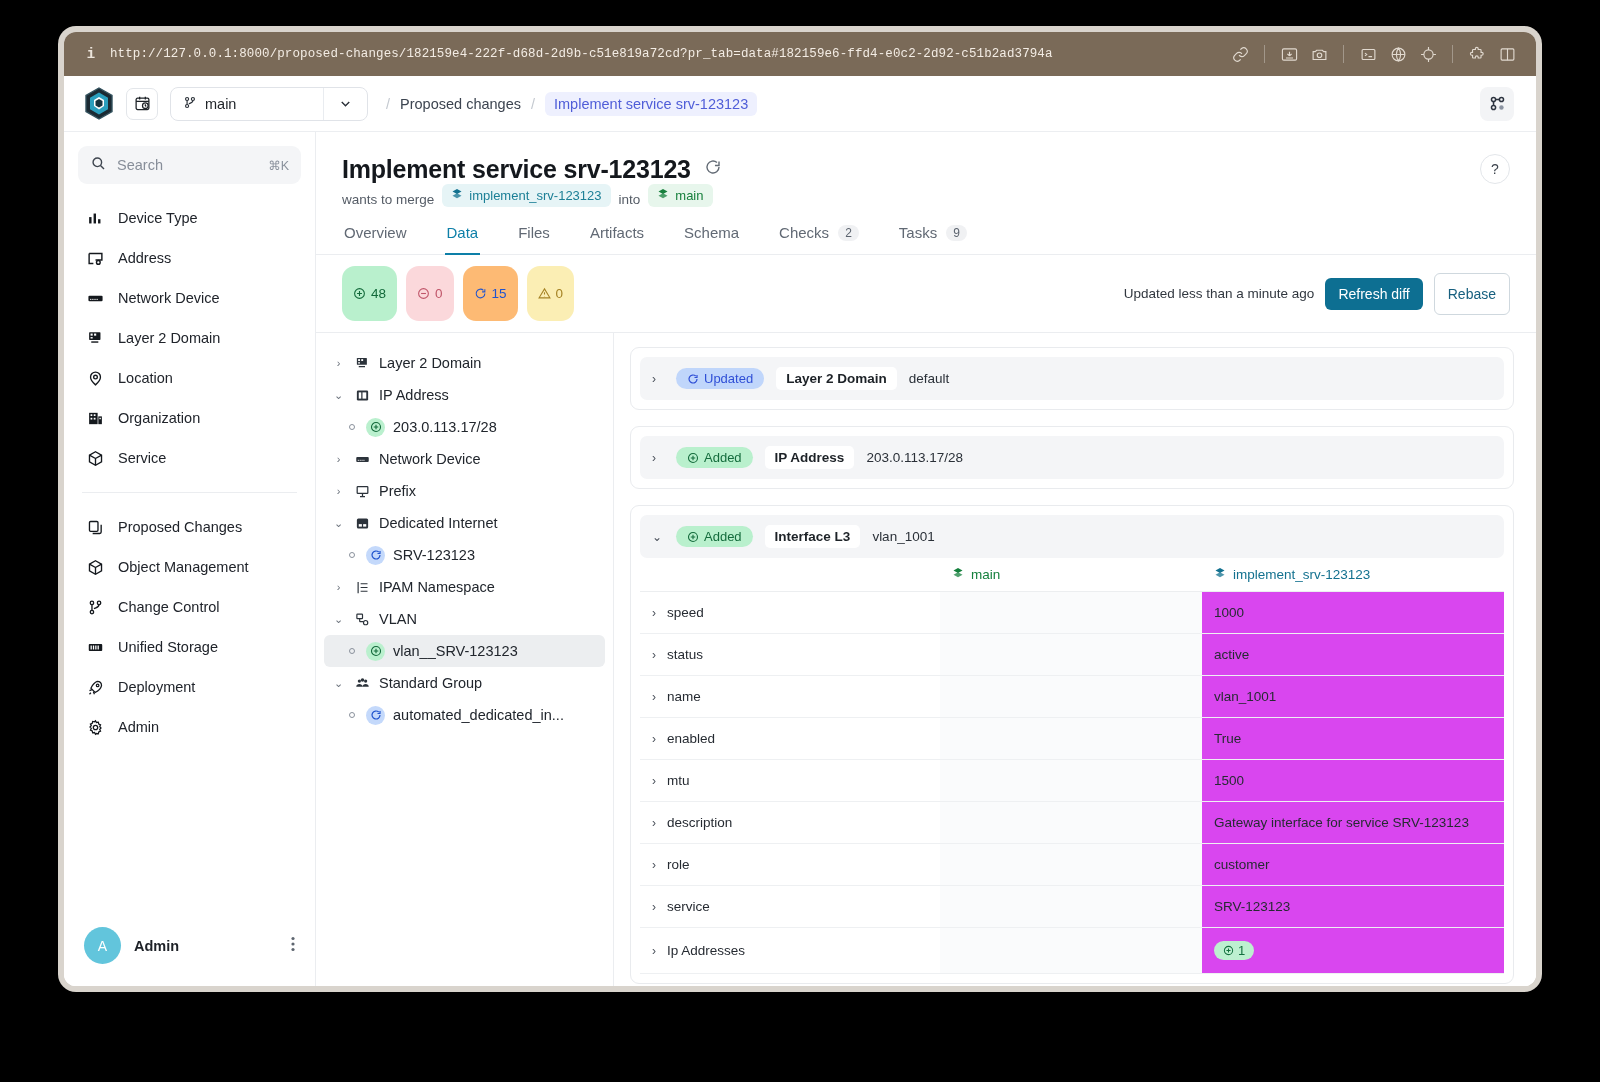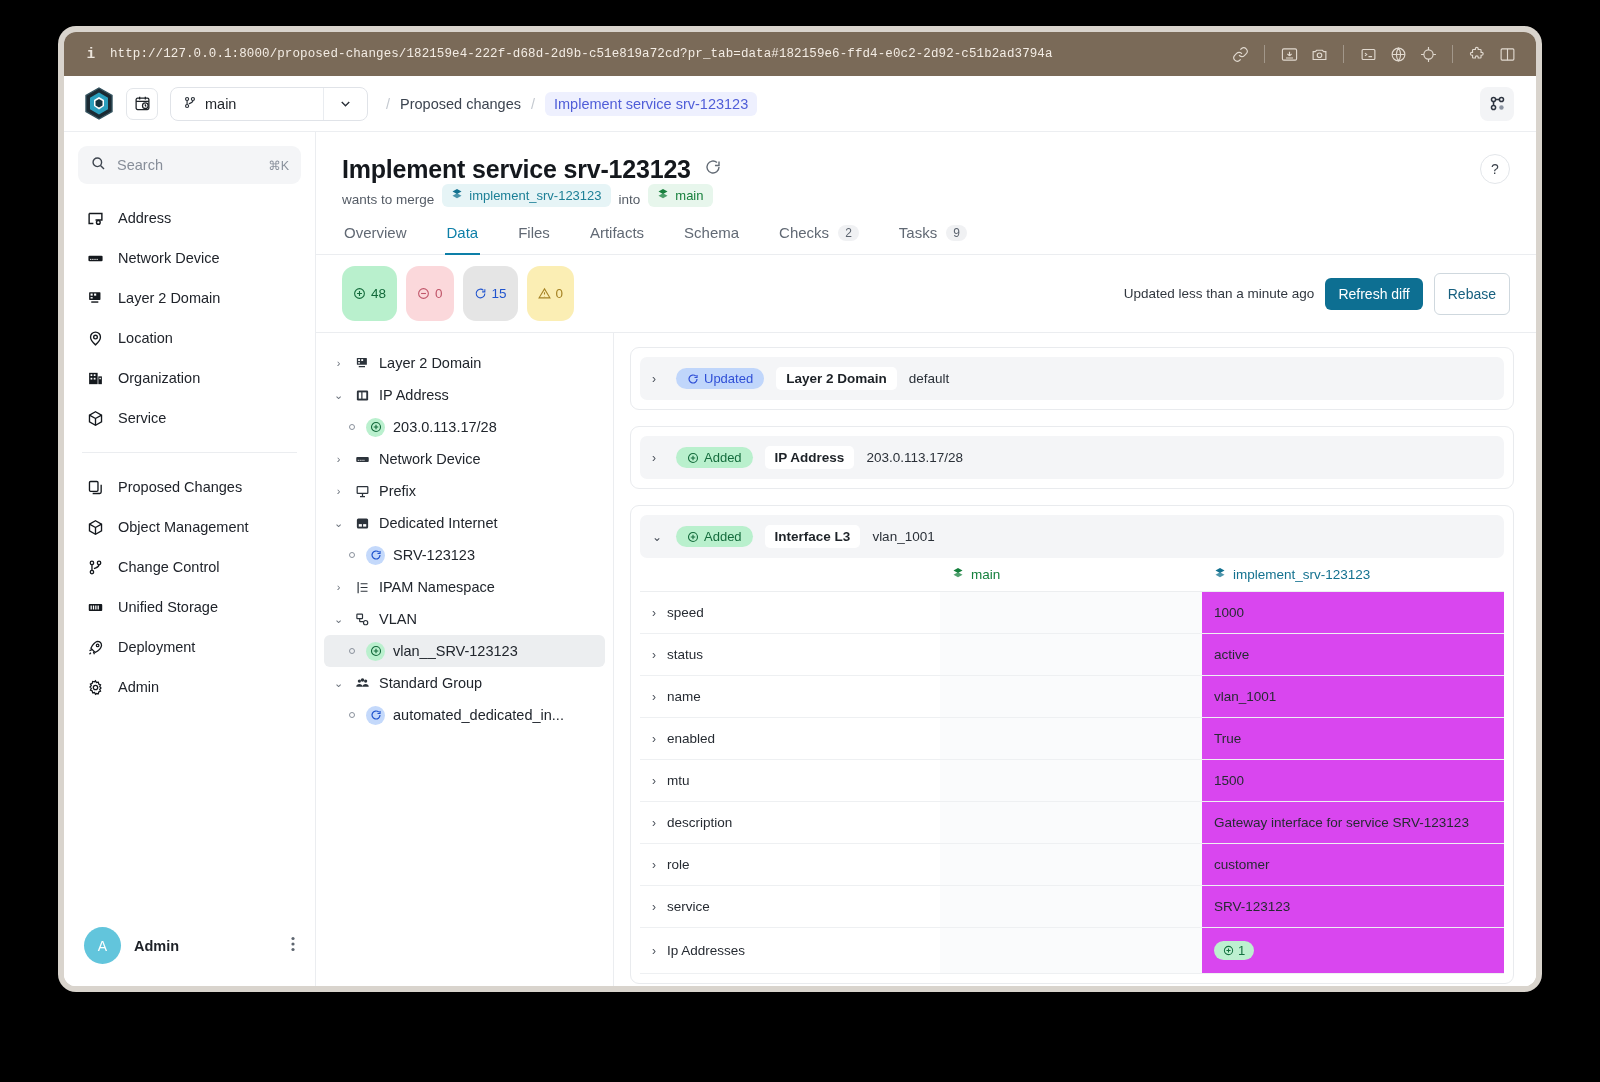--- a/index.html
+++ b/index.html
@@ -180,21 +180,21 @@
     display: flex; align-items: center;
     padding: 11px 26px; border-bottom: 1px solid #ebedf0;
   }
   .badges { display: flex; gap: 9px; }
   .badge {
     display: inline-flex; align-items: center; gap: 5px;
     border-radius: 13px; padding: 20px 11px; font-size: 13.5px;
   }
   .badge.add { background: #b9f0cd; color: #12693a; }
   .badge.rem { background: #fbd8db; color: #c0566a; }
-  .badge.upd { background: #e5e5e5; color: #2054ce; text-align: right; }
+  .badge.upd { background: #fdba74; color: #2054ce; text-align: right; }
   .badge.warn { background: #fbeeb4; color: #a58224; }
   .subbar-right { margin-left: auto; display: flex; align-items: center; gap: 11px; }
   .updated { font-size: 13.5px; color: #31373f; }
   .btn-primary {
     background: #0d6f92; color: #fff; border: none; border-radius: 6px;
     padding: 8px 13px; font-size: 14px; font-family: inherit;
   }
   .btn-ghost {
     background: #fff; color: #17607f; border: 1px solid #cfd8de; border-radius: 6px;
     padding: 12px 13px; font-size: 14px; font-family: inherit;
@@ -403,20 +403,30 @@
               <svg width="16" height="16" viewBox="0 0 24 24" fill="none" stroke="#3e454f" stroke-width="2.1">
                   <circle cx="11" cy="11" r="6.4"></circle>
                   <path d="M15.7 15.7L21 21"></path>
                 </svg>
             </span>
             <span class="ph">Search</span>
             <span class="kbd">⌘K</span>
           </div>
 
           <div class="navlist">
+            <div class="navitem">
+              <span class="ic">
+                  <svg width="17" height="17" viewBox="0 0 24 24" fill="#14181d">
+                    <rect x="3" y="10" width="3.4" height="9"></rect>
+                    <rect x="9.3" y="5" width="3.4" height="14"></rect>
+                    <rect x="15.6" y="13" width="3.4" height="6"></rect>
+                  </svg>
+                </span>
+              <span>Device Type</span>
+            </div>
             <div class="navitem">
               <span class="ic">
                   <svg width="17" height="17" viewBox="0 0 24 24" fill="none" stroke="#14181d" stroke-width="2">
                     <path d="M3 5h18v9H12"></path>
                     <path d="M3 5v14h6"></path>
                     <circle cx="16" cy="17.5" r="2.6"></circle>
                   </svg>
                 </span>
               <span>Address</span>
             </div>

